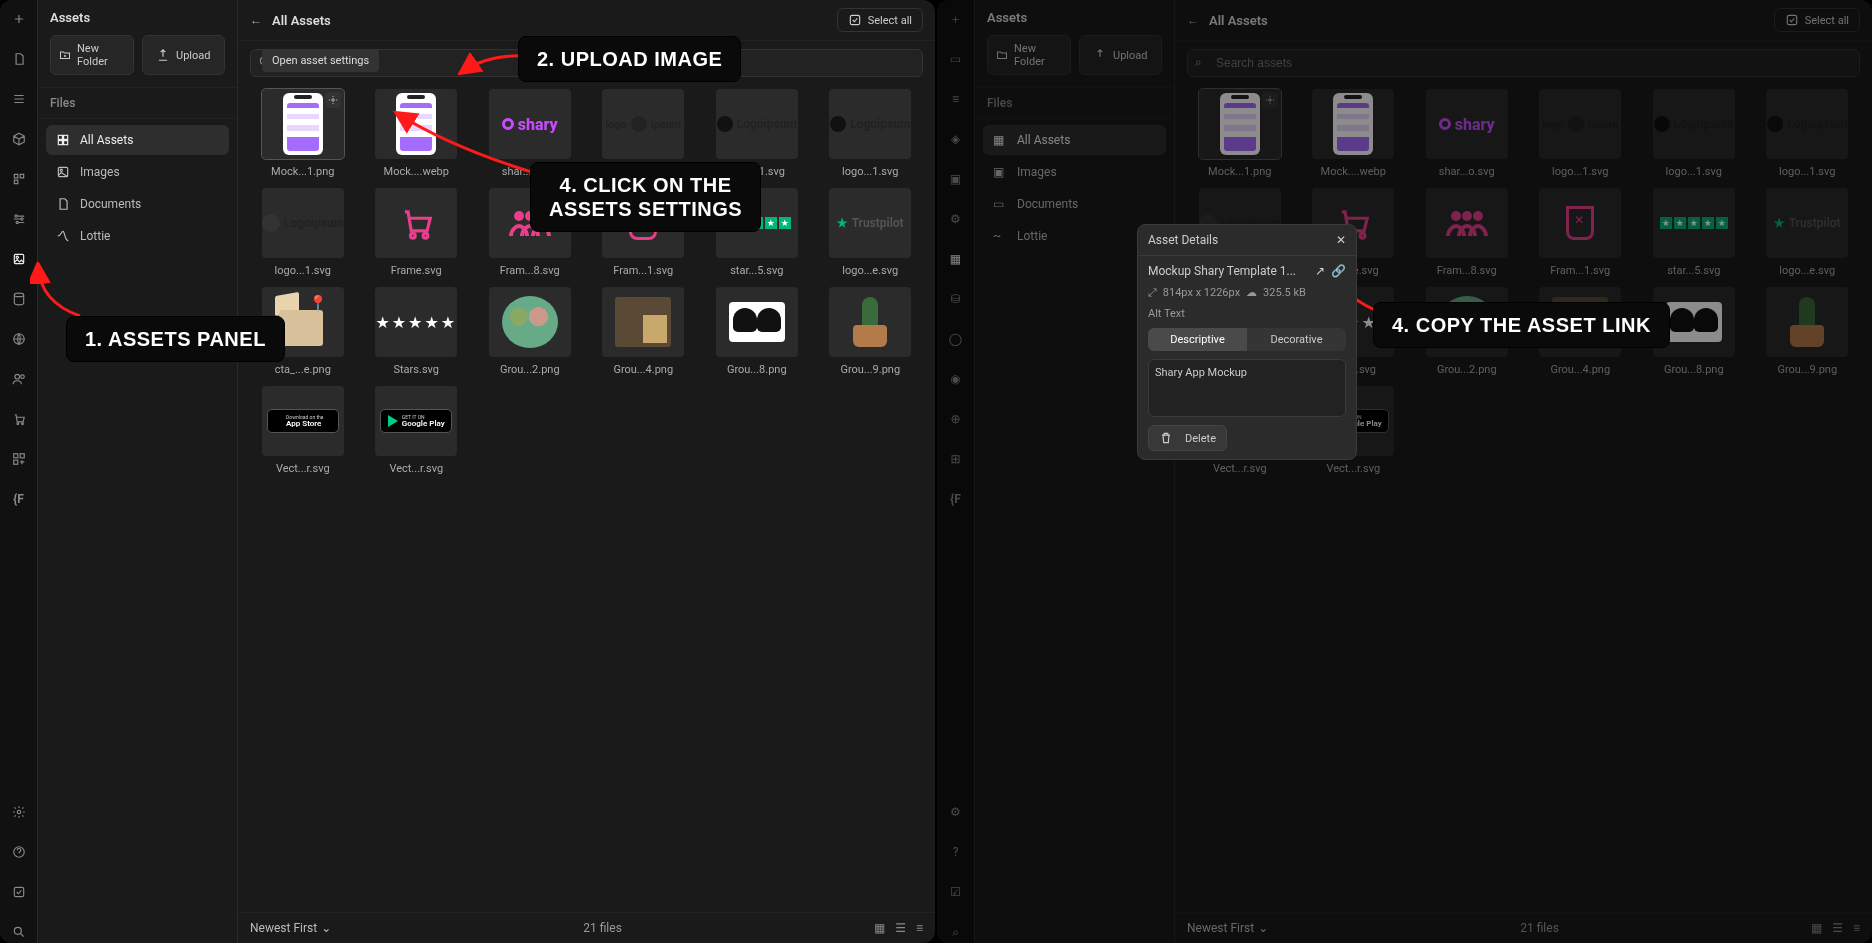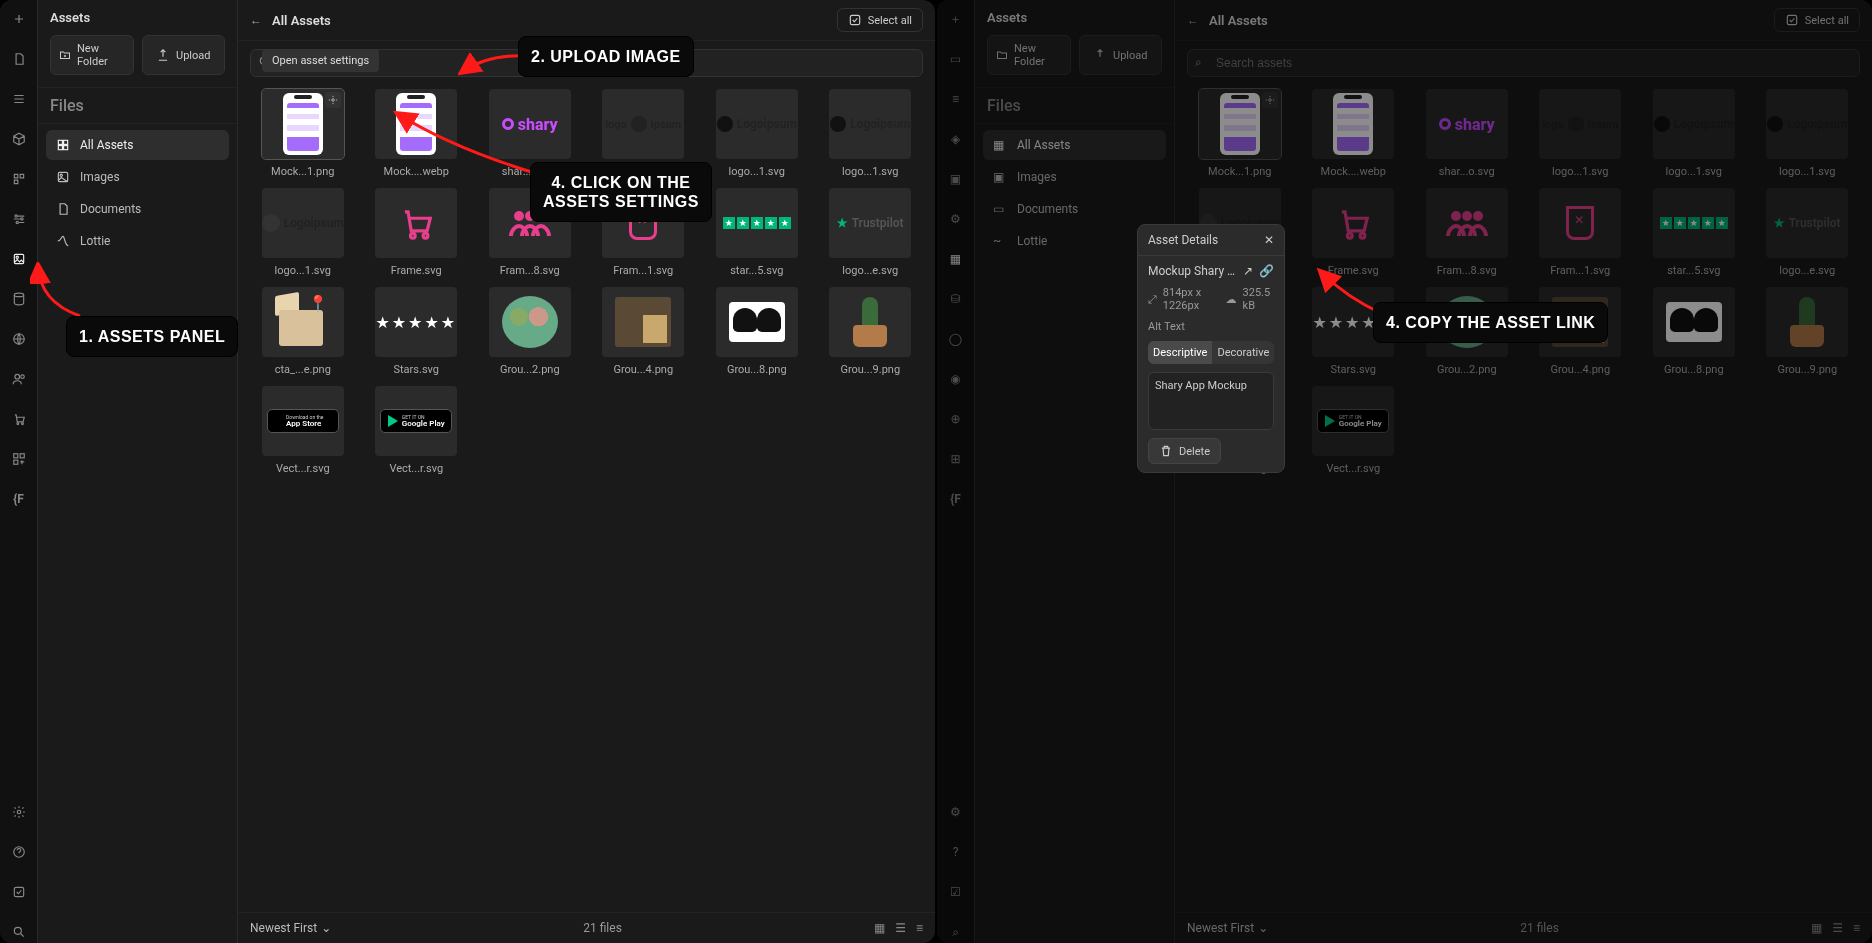--- a/index.html
+++ b/index.html
@@ -73,21 +73,21 @@
     color: #ccc;
     display: flex;
     align-items: center;
     justify-content: center;
     gap: 6px;
     cursor: pointer;
   }
   .panel-section-label {
     padding: 8px 12px;
     color: #888;
-    font-size: 16px;
+    font-size: 12px;
     border-top: 1px solid #222;
     border-bottom: 1px solid #222;
     font-weight: 500;
   }
   .panel-nav { padding: 6px 8px; display:flex; flex-direction: column; gap:2px; }
   .panel-nav-item {
     padding: 8px 10px;
     display: flex;
     align-items: center;
     gap: 10px;
@@ -229,42 +229,42 @@
   .sort { color: #bbb; cursor:pointer; display:flex; align-items:center; gap:4px; font-size:12px; }
   .footer .filecount { flex:1; text-align:center; color:#999; font-size:12px; }
   .view-switch { display:flex; gap:10px; color:#888; }
   .view-switch span { cursor:pointer; }
   
   .anno {
     position: absolute;
     background: #0a0a0a;
     border: 1px solid #000;
     border-radius: 8px;
-    padding: 10px 12px;
+    padding: 10px 18px;
     color: #fff;
     font-weight: 900;
-    font-size: 16px;
+    font-size: 20px;
     letter-spacing: .5px;
     z-index: 50;
     line-height: 1.2;
     text-align: center;
     font-family: Arial Black, Arial, sans-serif;
   }
   .arrow {
     position: absolute;
     z-index: 49;
     pointer-events: none;
   }
   
   .ico { width:14px; height:14px; display:inline-block; }
   svg { display:block; }
   
   .popover {
     position: absolute;
-    width: 148px;
+    width: 220px;
     background: #2b2b2b;
     border: 1px solid #3a3a3a;
     border-radius: 8px;
     z-index: 60;
     padding: 0;
     color:#ccc;
     font-size: 12px;
   }
   .pop-head {
     display:flex; align-items:center; justify-content:space-between;
@@ -276,21 +276,21 @@
   .pop-meta { display:flex; align-items:center; gap:6px; color:#999; font-size:11px; }
   .alt-tabs { display:flex; background:#353535; border-radius:6px; overflow:hidden; }
   .alt-tab { flex:1; text-align:center; padding:5px; font-size:11px; color:#ccc; cursor:pointer; }
   .alt-tab.active { background:#4a4a4a; color:#fff; }
   .alt-area {
     width:100%; height:58px; background:#222; border:1px solid #3a3a3a; border-radius:6px;
     padding:6px; color:#ccc; font-size:11px; resize:none; font-family:inherit;
   }
   .del-btn {
     padding:5px 10px; background:#383838; border:1px solid #444; border-radius:6px;
-    color:#ccc; font-size:11px; display:inline-flex; align-items:center; gap:6px; cursor:pointer;
+    color:#ccc; font-size:11px; display:inline-flex; align-items:center; gap:12px; cursor:pointer;
   }
   .divider { width: 2px; background:#000; }
 </style>
 </head>
 <body>
 
 <div class="half" id="half-left">
   <div class="left-rail">
     <div class="rail-icon">
         <svg class="ico" viewBox="0 0 24 24" stroke="currentColor" fill="none" stroke-width="2">

